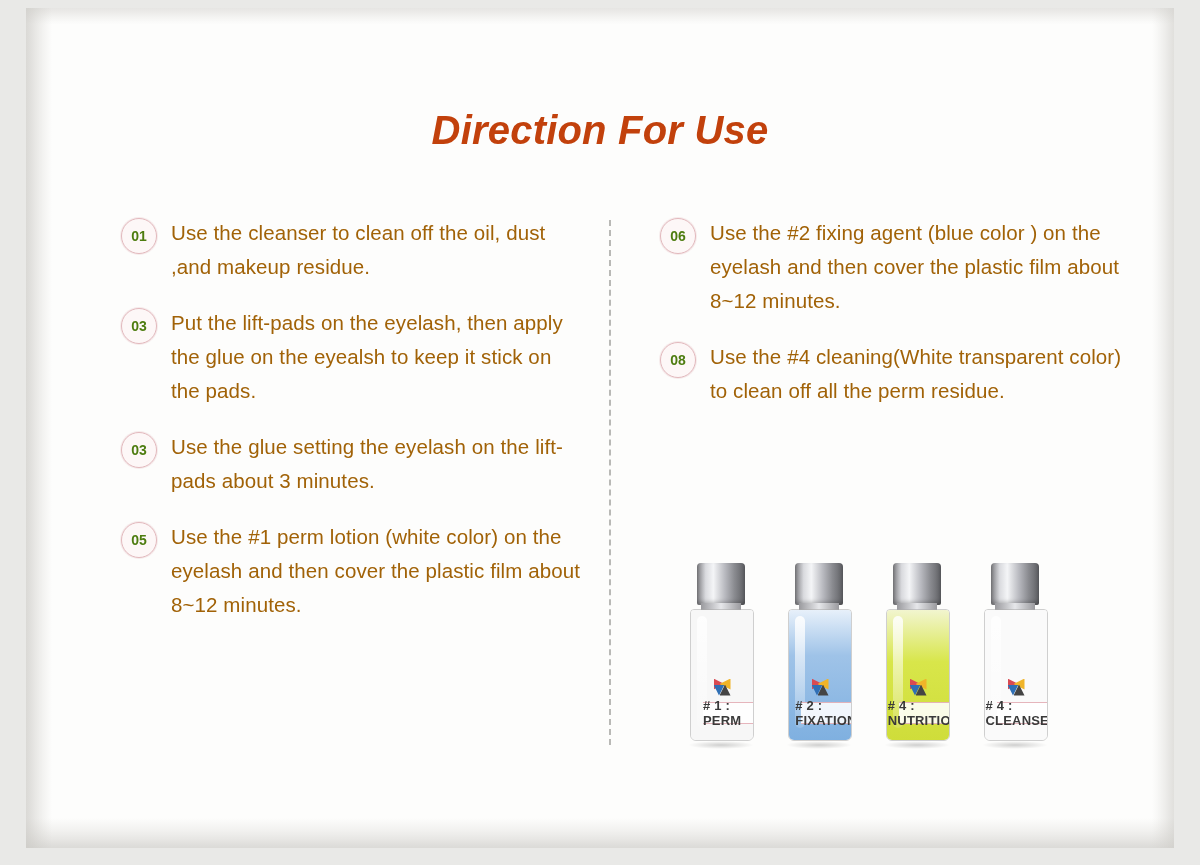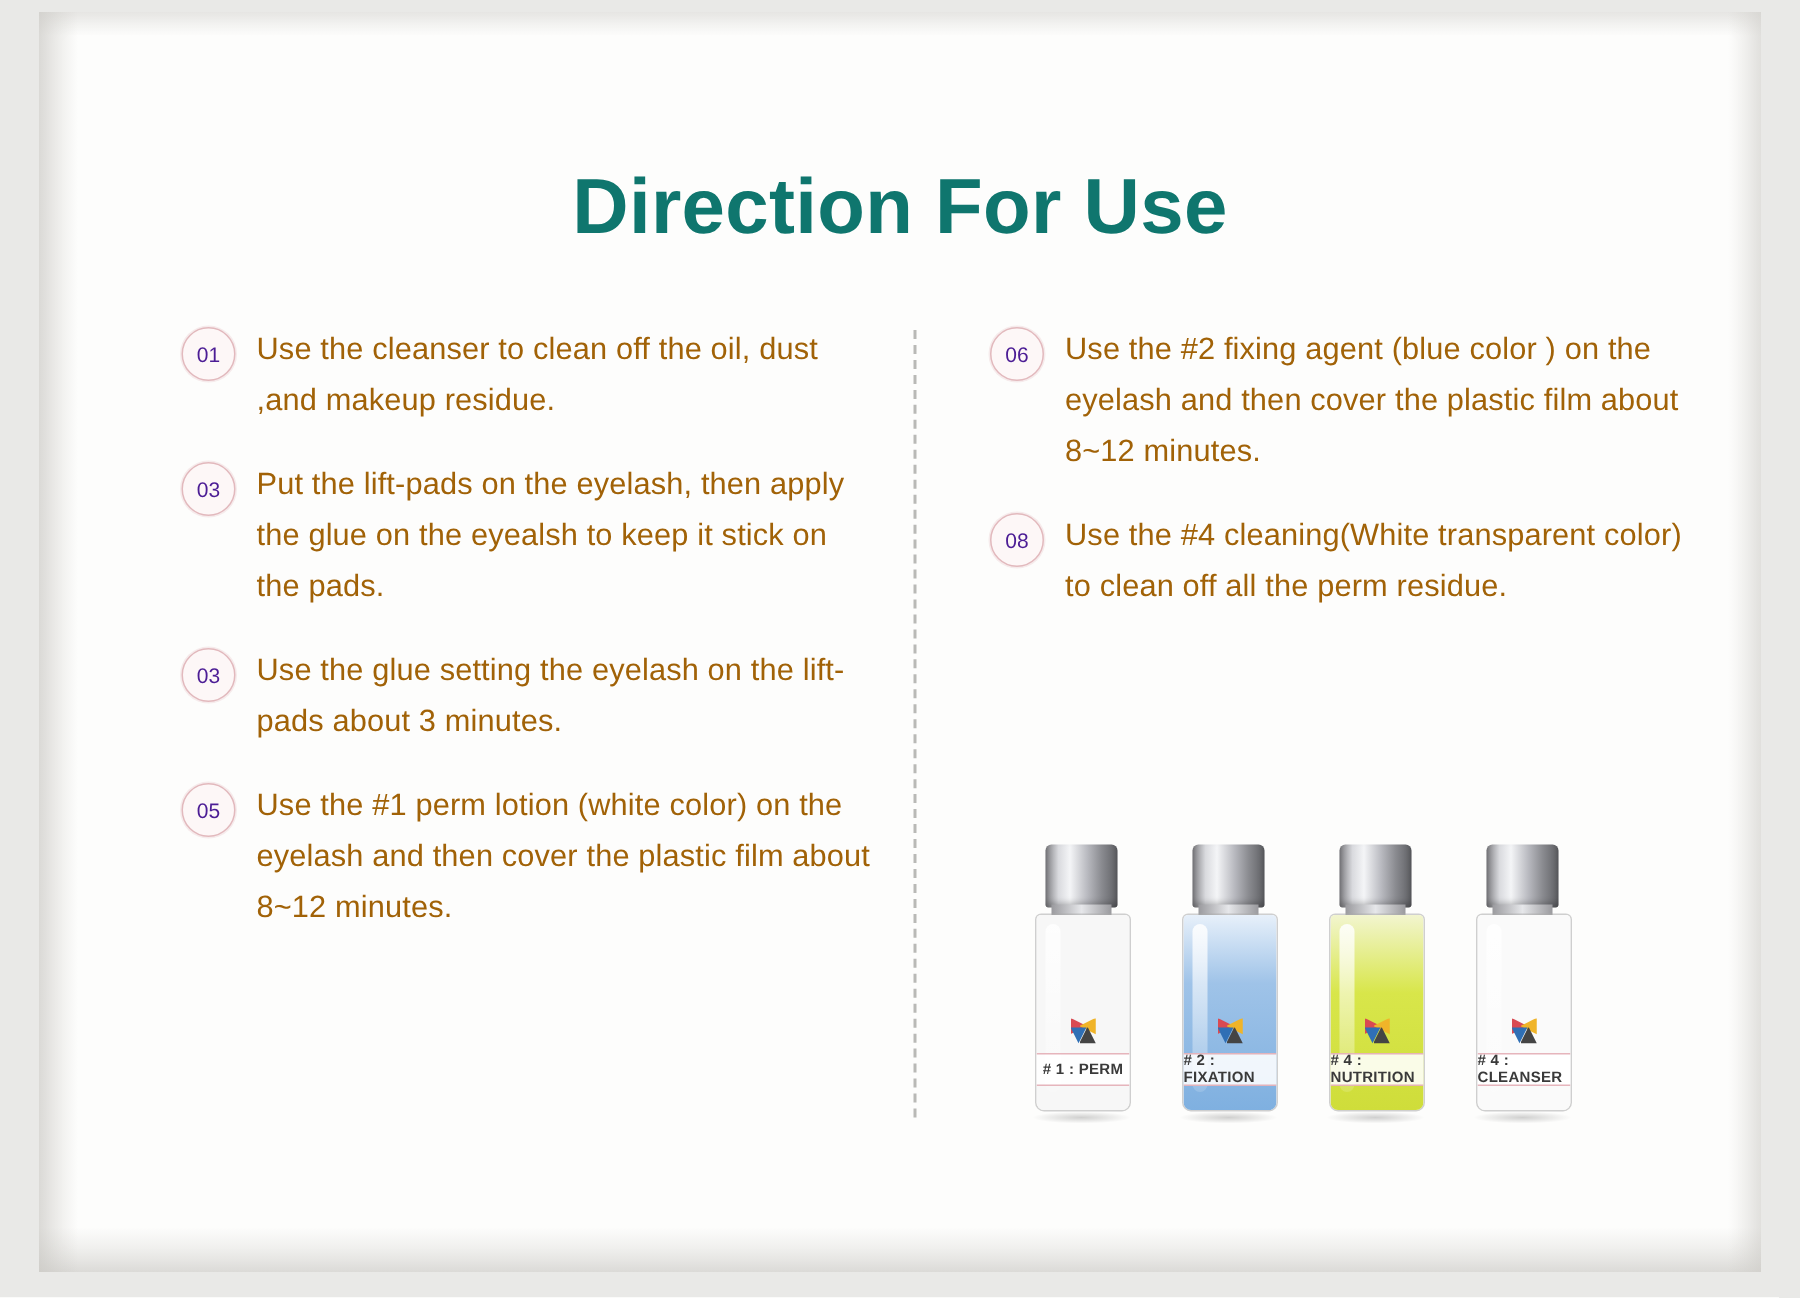--- a/index.html
+++ b/index.html
@@ -44,24 +44,25 @@
       linear-gradient(0deg, rgba(198,196,191,0.5) 0px, rgba(255,255,255,0) 30px);
     pointer-events: none;
   }
 
   #title {
     position: absolute;
     top: 100px;
     left: 0;
     width: 1148px;
     text-align: center;
-    font-size: 52px;
+    font-size: 40px;
     font-weight: bold;
-    color: #0f766e;
+    color: #c2410c;
     letter-spacing: 0.2px;
+    font-style: italic;
   }
 
   
   #divider {
     position: absolute;
     left: 583px;
     top: 212px;
     width: 0;
     height: 525px;
     border-left: 2px dashed #b9b9b6;
@@ -80,23 +81,23 @@
     align-items: flex-start;
     margin-bottom: 22px;
   }
   .badge {
     flex: 0 0 auto;
     width: 34px;
     height: 34px;
     border-radius: 50%;
     border: 1.6px solid #e2b9bd;
     background: #fdf7f7;
-    color: #4c1d95;
+    color: #4d7c0f;
     font-size: 14px;
-    font-weight: normal;
+    font-weight: bold;
     display: flex;
     align-items: center;
     justify-content: center;
     margin-top: 2px;
     box-shadow: 0 0 0 1px rgba(226,185,189,0.25);
   }
   .step-text {
     margin-left: 14px;
     font-size: 20.5px;
     line-height: 34px;
@@ -158,30 +159,30 @@
   }
   .gloss {
     position: absolute;
     left: 6px; top: 6px;
     width: 10px; height: 112px;
     background: linear-gradient(180deg, rgba(255,255,255,0.85), rgba(255,255,255,0.15));
     border-radius: 6px;
   }
   .label-strip {
     position: absolute;
-    left: 0; right: 0;
+    left: 12px; right: 0;
     bottom: 16px;
     height: 20px;
     background: rgba(255,255,255,0.88);
     border-top: 1px solid rgba(220,150,160,0.7);
     border-bottom: 1px solid rgba(220,150,160,0.7);
     display: flex;
     align-items: center;
     justify-content: center;
-    font-size: 10px;
+    font-size: 13px;
     font-weight: bold;
     color: #3a3a3a;
     letter-spacing: 0.2px;
   }
   .logo {
     position: absolute;
     left: 50%;
     margin-left: -11px;
     bottom: 42px;
     width: 22px;

